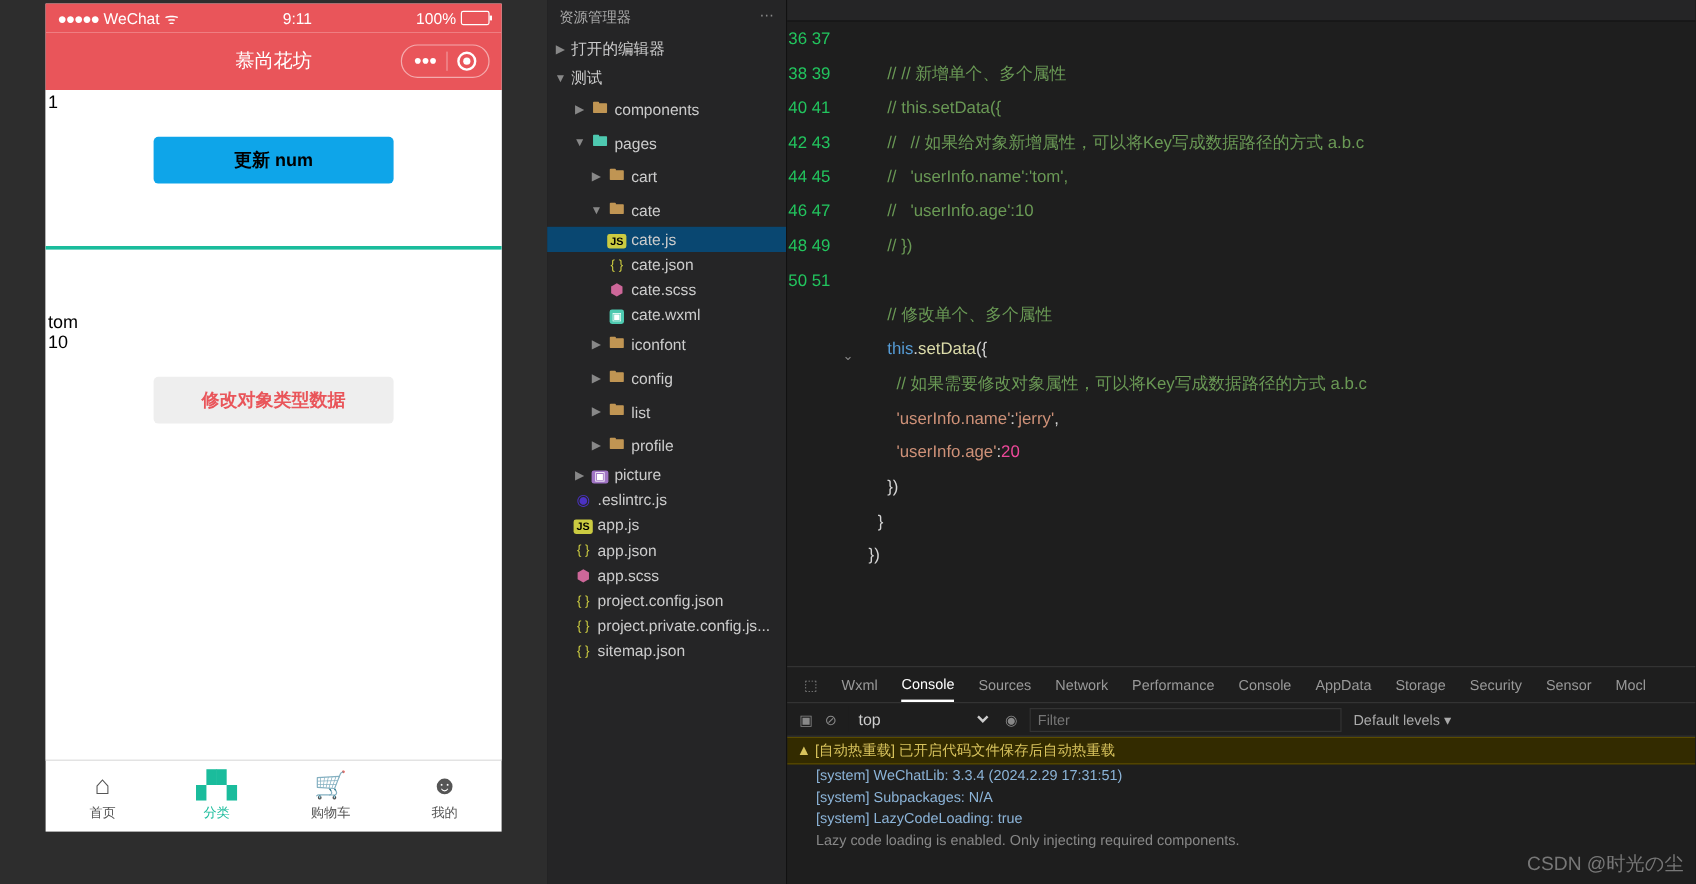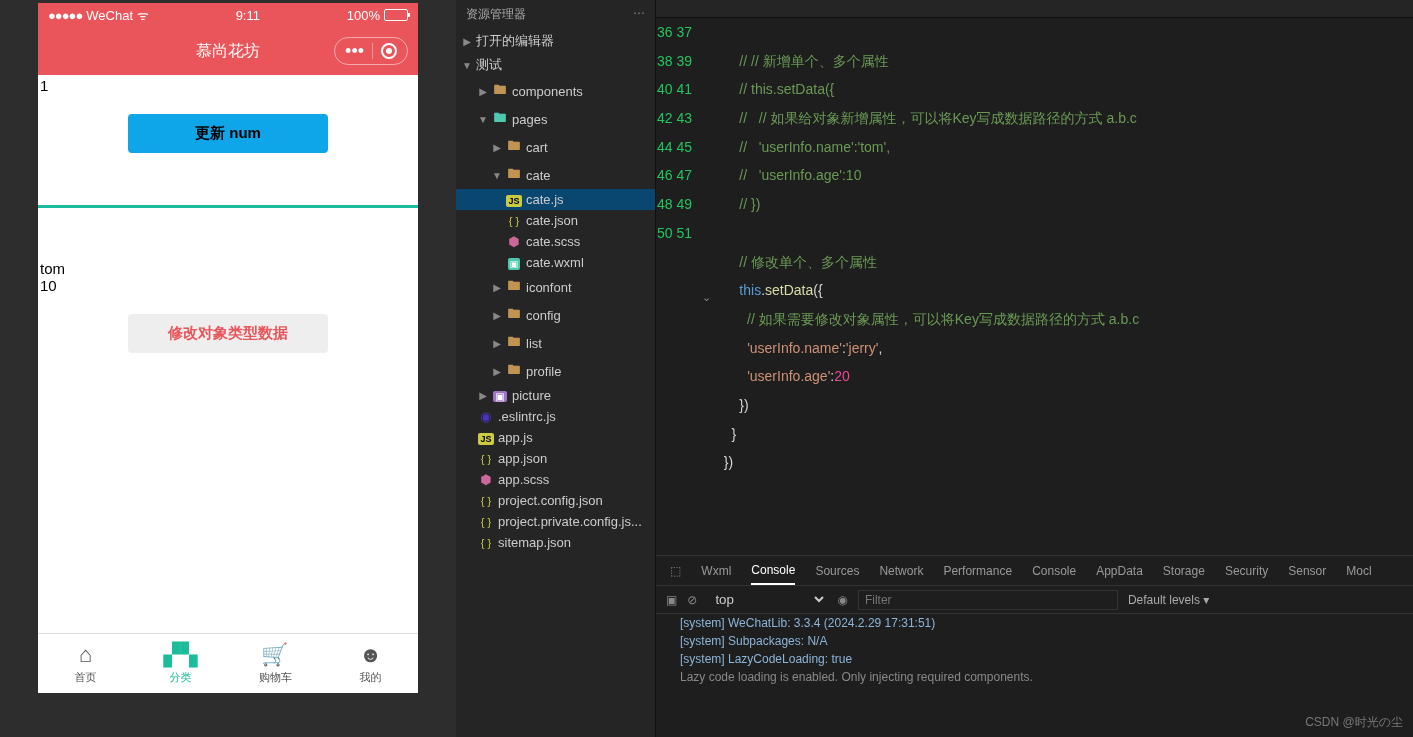--- a/index.html
+++ b/index.html
@@ -80,21 +80,21 @@
 .bp-ctrl-icon { color: #888; cursor: pointer; }
 .bp-select { background: #1e1e1e; border: none; color: #ccc; padding: 2px 4px; width: 120px; }
 .bp-eye { color: #888; }
 .bp-filter { flex: 0 0 260px; background: #1e1e1e; border: 1px solid #333; color: #ccc; padding: 2px 6px; font-size: 12px; }
 .bp-levels { color: #aaa; font-size: 12px; }
 .bp-log { flex: 1; font-family: Consolas, monospace; font-size: 12px; overflow: hidden; }
 .log-warn { background: #332b00; color: #d8c35c; padding: 2px 8px; border-top: 1px solid #5a4b00; border-bottom: 1px solid #5a4b00; }
 .log-warn::before { content: "▲ "; color: #d8c35c; }
 .log-line { color: #8cb4d8; padding: 2px 8px 2px 24px; }
 
-.watermark { position: absolute; right: 10px; bottom: 6px; color: #777; font-size: 12px; }
+.watermark { position: absolute; right: 10px; bottom: 6px; color: #777; font-size: 16px; }
 </style>
 </head>
 <body>
 
 <div class="root">
 
   <div class="simulator-wrap">
     <div class="phone">
       <div class="status-bar">
         <div class="status-left">
@@ -309,20 +309,21 @@
       </div>
       <div class="bp-controls">
         <span class="bp-ctrl-icon">▣</span>
         <span class="bp-ctrl-icon">⊘</span>
         <select class="bp-select"><option>top</option></select>
         <span class="bp-eye">◉</span>
         <input class="bp-filter" placeholder="Filter" style="">
         <span class="bp-levels">Default levels ▾</span>
       </div>
       <div class="bp-log">
+        <div class="log-warn">[自动热重载] 已开启代码文件保存后自动热重载</div>
         <div class="log-line">[system] WeChatLib: 3.3.4 (2024.2.29 17:31:51)</div>
         <div class="log-line">[system] Subpackages: N/A</div>
         <div class="log-line">[system] LazyCodeLoading: true</div>
         <div class="log-line" style="color:#888">Lazy code loading is enabled. Only injecting required components.</div>
       </div>
     </div>
   </div>
 </div>
 
 <div class="watermark">CSDN @时光の尘</div>

